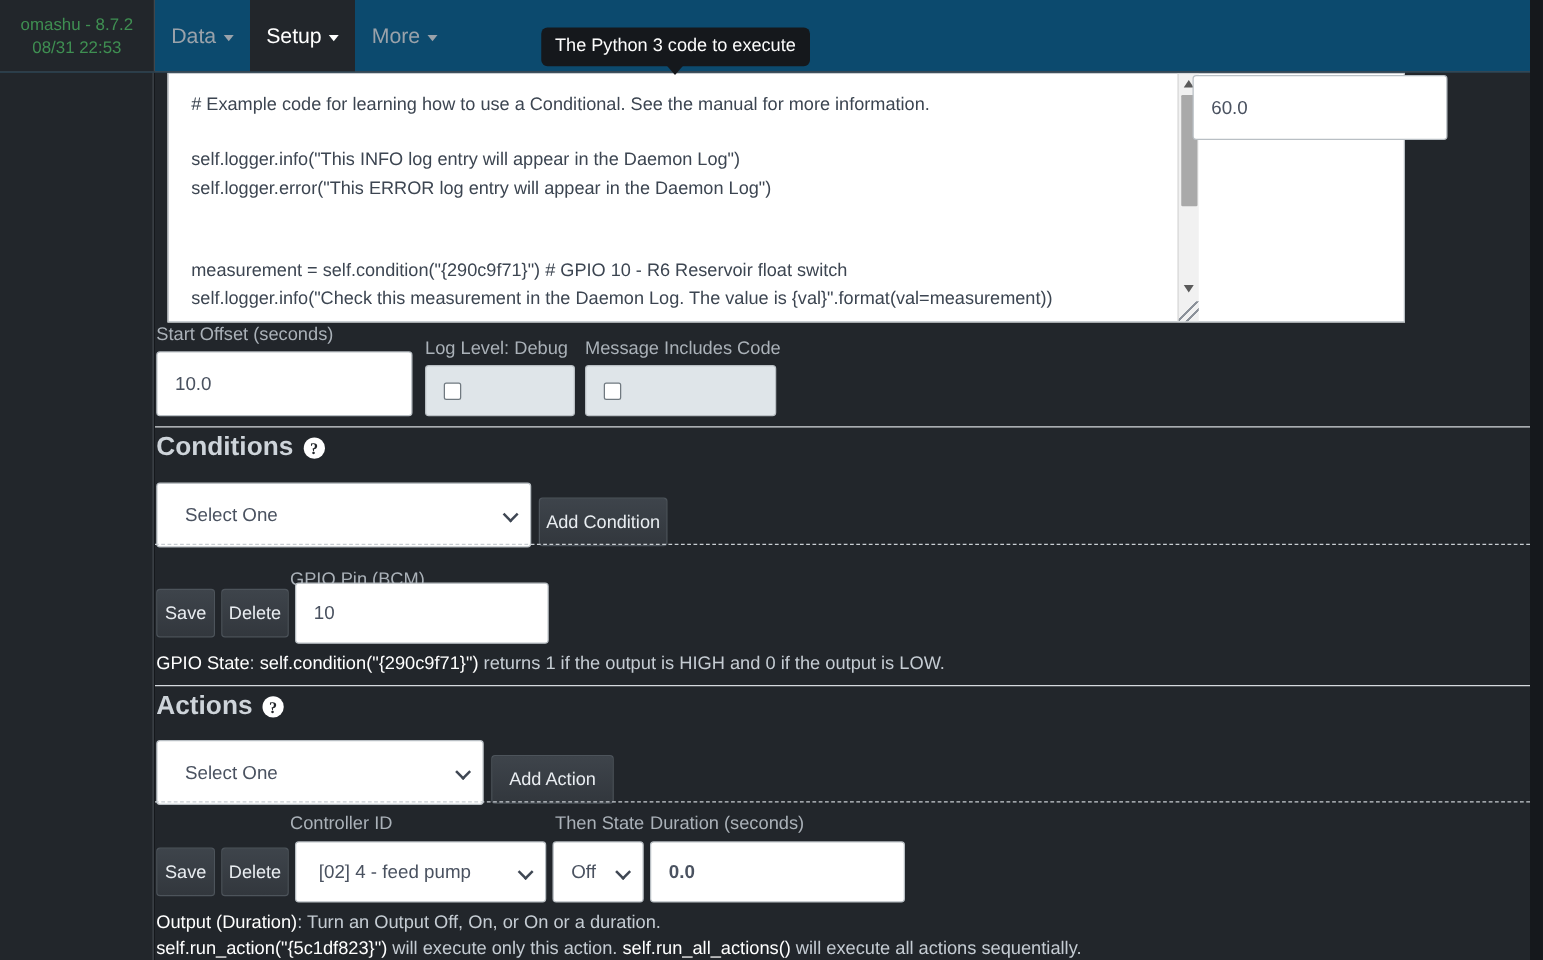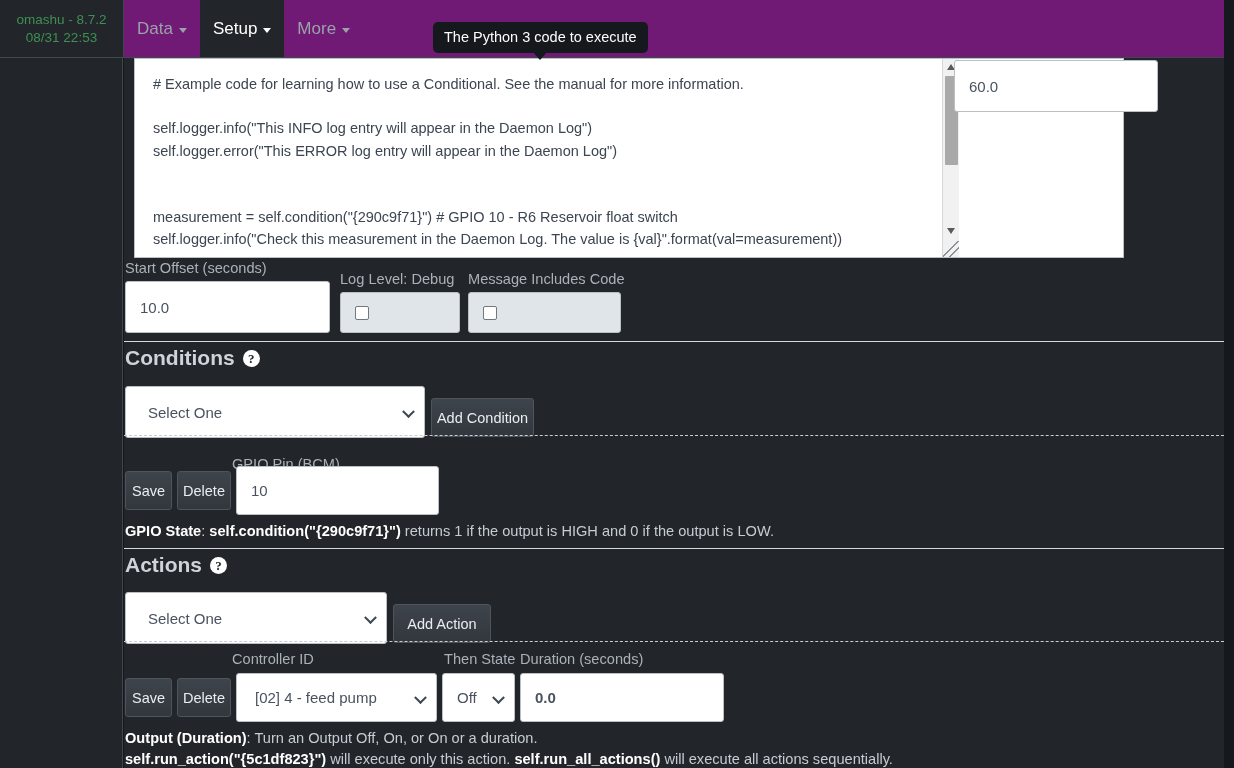--- a/index.html
+++ b/index.html
@@ -9,21 +9,21 @@
     overflow: hidden;
     background: #15181c;
     font-family: "Liberation Sans", sans-serif;
   }
   body { position: relative; }
 
   
   .navbar {
     position: absolute; top: 0; left: 0;
     width: 1224px; height: 58px;
-    background: #701a75;
+    background: #0c4a6e;
     border-bottom: 1px solid #41474d;
     display: flex; align-items: stretch;
     z-index: 40;
   }
   .brand {
     width: 124px;
     display: flex; flex-direction: column;
     align-items: center; justify-content: center;
     color: #3f8f52;
     font-size: 13.5px; line-height: 1.32;
@@ -256,21 +256,21 @@
     position: absolute; left: 0; width: 1100px;
     height: 0; border-top: 1px dashed #c9ced3;
   }
 
   .desc {
     font-size: 14.6px;
     color: #c5ccd3;
     line-height: 20px;
     white-space: nowrap;
   }
-  .desc b { color: #ffffff; font-weight: bold; }
+  .desc b { color: #ffffff; font-weight: normal; }
 </style>
 </head>
 <body>
 
 <div class="navbar">
   <div class="brand">
     <div>omashu - 8.7.2</div>
     <div>08/31 22:53</div>
   </div>
   <div class="navitem">

